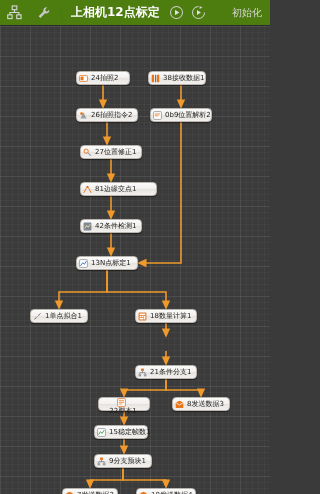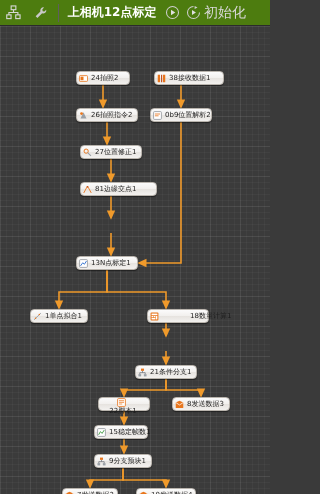--- a/index.html
+++ b/index.html
@@ -21,21 +21,21 @@
   .tb-btn{
     width:29px;height:26px;display:flex;align-items:center;justify-content:center;
   }
   .tb-sep{width:1px;height:18px;background:#5e5e5e;margin:0 3px;}
   .tb-title{
     color:#ffffff;font-size:12px;font-weight:bold;
     padding:0 6px;white-space:nowrap;letter-spacing:0px;
   }
   .tb-play{width:22px;height:26px;display:flex;align-items:center;justify-content:center;}
   .tb-right{
-    color:#d8d8d8;font-size:14px;margin-left:auto;padding-right:24px;white-space:nowrap;
+    color:#d8d8d8;font-size:10px;margin-left:auto;padding-right:8px;white-space:nowrap;
   }
   .tb-ico svg{display:block;}
 
   
   .canvas{
     position:absolute;left:0;top:26px;width:270px;height:468px;
     background-color:#3b3b3b;
     background-image:
       linear-gradient(to right, rgba(255,255,255,0.030) 1px, transparent 1px),
       linear-gradient(to bottom, rgba(255,255,255,0.030) 1px, transparent 1px),
@@ -161,21 +161,21 @@
     <div class="node" style="left:76px;top:45px;width:54px;">
       <span class="nico">
         <svg width="9" height="9" viewBox="0 0 12 12">
           <rect x="0.6" y="2.2" width="10.8" height="7.6" rx="1" fill="#fff" stroke="#e8761d" stroke-width="1.1"></rect>
           <rect x="2" y="3.6" width="4" height="4.6" fill="#e8761d"></rect>
         </svg>
       </span>
       <span class="nlbl">24拍照2</span>
     </div>
 
-    <div class="node" style="left:154px;top:45px;width:70px;">
+    <div class="node" style="left:148px;top:45px;width:58px;">
       <span class="nico">
         <svg width="9" height="9" viewBox="0 0 12 12">
           <rect x="1" y="1" width="3" height="10" fill="#e8761d"></rect>
           <rect x="5.4" y="1" width="1.5" height="10" fill="#c04a1a"></rect>
           <rect x="8" y="1" width="3" height="10" fill="#e8761d"></rect>
         </svg>
       </span>
       <span class="nlbl">38接收数据1</span>
     </div>
 
@@ -212,20 +212,29 @@
     <div class="node" style="left:80px;top:156px;width:77px;">
       <span class="nico">
         <svg width="9" height="9" viewBox="0 0 12 12">
           <path d="M1 10.6 L6 1.4 L11 10.6" fill="none" stroke="#e8761d" stroke-width="1.2"></path>
           <circle cx="6" cy="2.4" r="1.1" fill="#c04a1a"></circle>
         </svg>
       </span>
       <span class="nlbl">81边缘交点1</span>
     </div>
 
+    <div class="node" style="left:80px;top:193px;width:62px;">
+      <span class="nico">
+        <svg width="9" height="9" viewBox="0 0 12 12">
+          <rect x="0.8" y="0.8" width="10.4" height="10.4" rx="1.2" fill="#7f8791"></rect>
+          <path d="M2.4 8.4 L4.8 4.6 L7 7 L9.6 3" fill="none" stroke="#ffd9a8" stroke-width="1.2"></path>
+        </svg>
+      </span>
+      <span class="nlbl">42条件检测1</span>
+    </div>
 
     <div class="node" style="left:76px;top:230px;width:62px;">
       <span class="nico">
         <svg width="9" height="9" viewBox="0 0 12 12">
           <rect x="0.8" y="0.8" width="10.4" height="10.4" rx="1.2" fill="#fff" stroke="#8a8f94" stroke-width="1"></rect>
           <path d="M2 9.2 L5 5 L7.2 7 L10 2.6" fill="none" stroke="#2f6fd0" stroke-width="1.2"></path>
         </svg>
       </span>
       <span class="nlbl">13N点标定1</span>
     </div>
@@ -234,21 +243,21 @@
       <span class="nico">
         <svg width="9" height="9" viewBox="0 0 12 12">
           <path d="M1.4 10.4 L10.4 1.6" stroke="#9aa0a6" stroke-width="1.3"></path>
           <circle cx="3.4" cy="8.4" r="1" fill="#e8761d"></circle>
           <circle cx="8.4" cy="3.4" r="1" fill="#e8761d"></circle>
         </svg>
       </span>
       <span class="nlbl">1单点拟合1</span>
     </div>
 
-    <div class="node" style="left:147px;top:283px;width:62px;gap:28px;">
+    <div class="node" style="left:135px;top:283px;width:62px;">
       <span class="nico">
         <svg width="9" height="9" viewBox="0 0 12 12">
           <rect x="0.8" y="0.8" width="10.4" height="10.4" rx="1.2" fill="#e8761d"></rect>
           <rect x="2.1" y="2.1" width="7.8" height="2.2" fill="#fff"></rect>
           <rect x="2.1" y="5.3" width="2.2" height="1.8" fill="#fff"></rect>
           <rect x="5" y="5.3" width="2.2" height="1.8" fill="#fff"></rect>
           <rect x="7.8" y="5.3" width="2" height="4.6" fill="#fff"></rect>
           <rect x="2.1" y="8" width="5.1" height="1.9" fill="#fff"></rect>
         </svg>
       </span>

